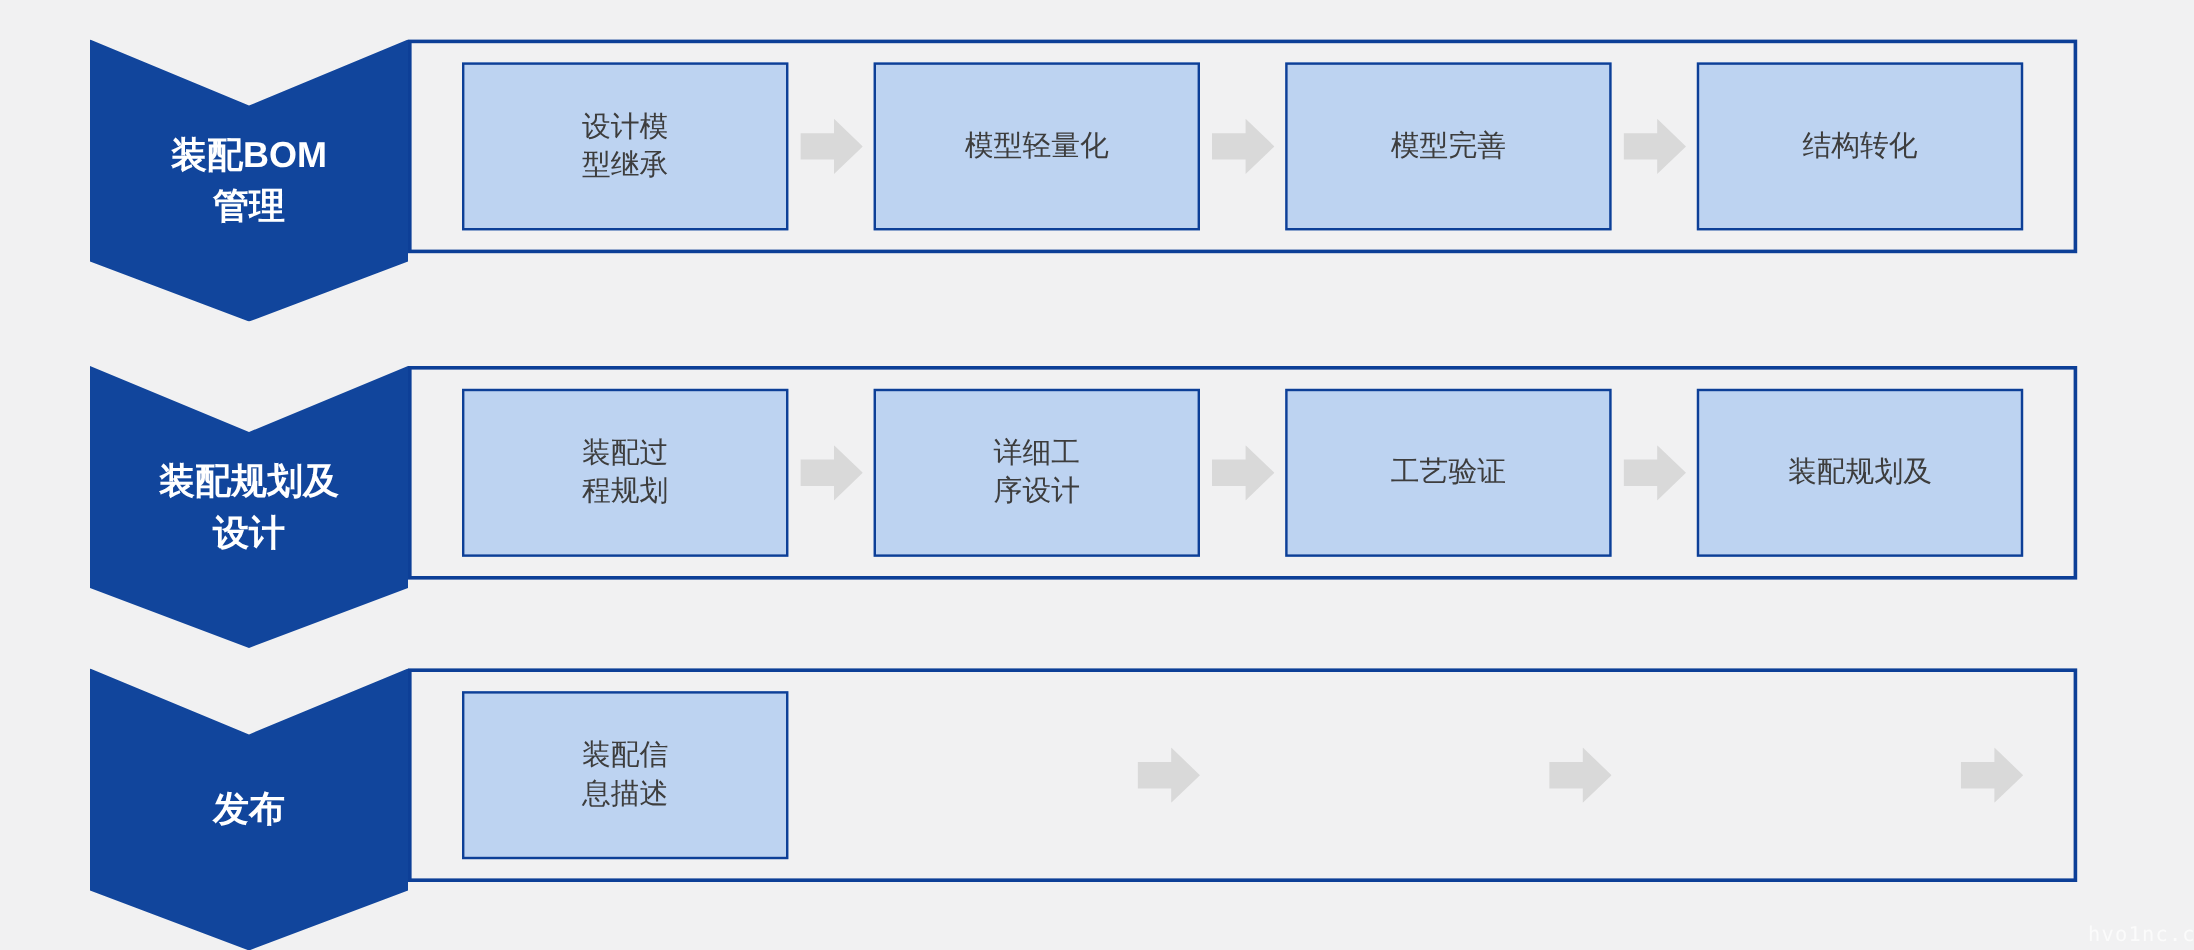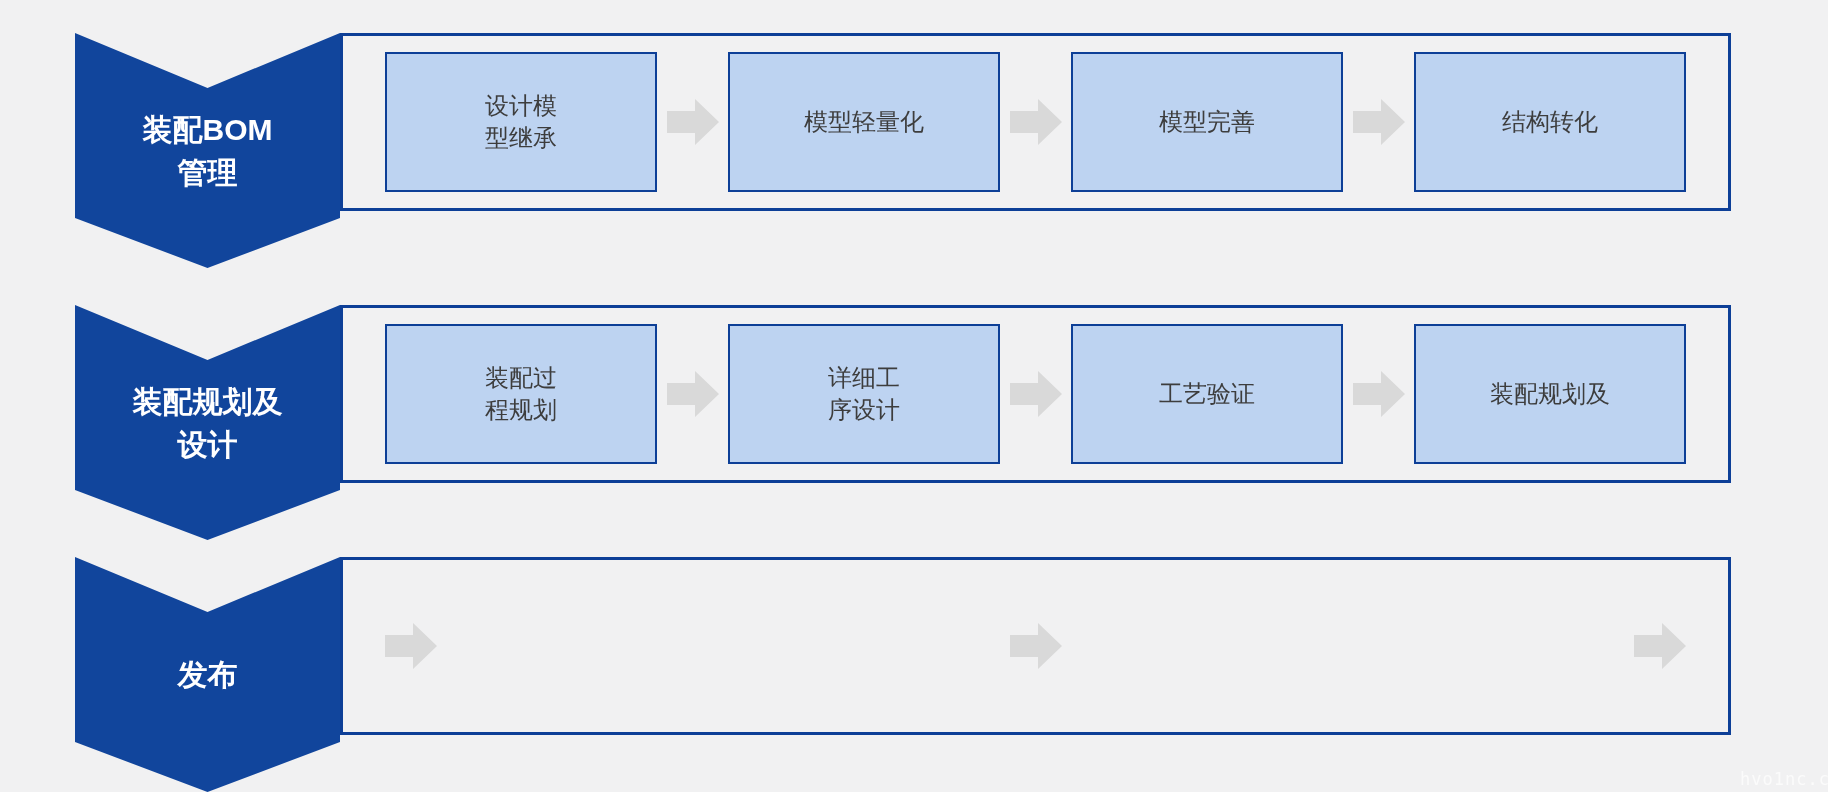--- a/index.html
+++ b/index.html
@@ -144,20 +144,24 @@
   </div>
 
   <div class="row r2">
     <svg class="chevron-svg" viewBox="0 0 265 235" preserveAspectRatio="none">
       <polygon points="0,0 132.5,55 265,0 265,185 132.5,235 0,185" fill="var(--navy)"></polygon>
     </svg>
     <div class="chev-label">
         <div class="chev-line">发布</div>
       </div>
     <div class="container">
+  <div class="step-box">
+          <div class="step-line">装配信</div>
+          <div class="step-line">息描述</div>
+        </div>
 
   <svg class="arrow-svg" viewBox="0 0 52 46">
     <polygon points="0,12 28,12 28,0 52,23 28,46 28,34 0,34" fill="var(--arrow)"></polygon>
   </svg>
 
 
   <svg class="arrow-svg" viewBox="0 0 52 46">
     <polygon points="0,12 28,12 28,0 52,23 28,46 28,34 0,34" fill="var(--arrow)"></polygon>
   </svg>
 

